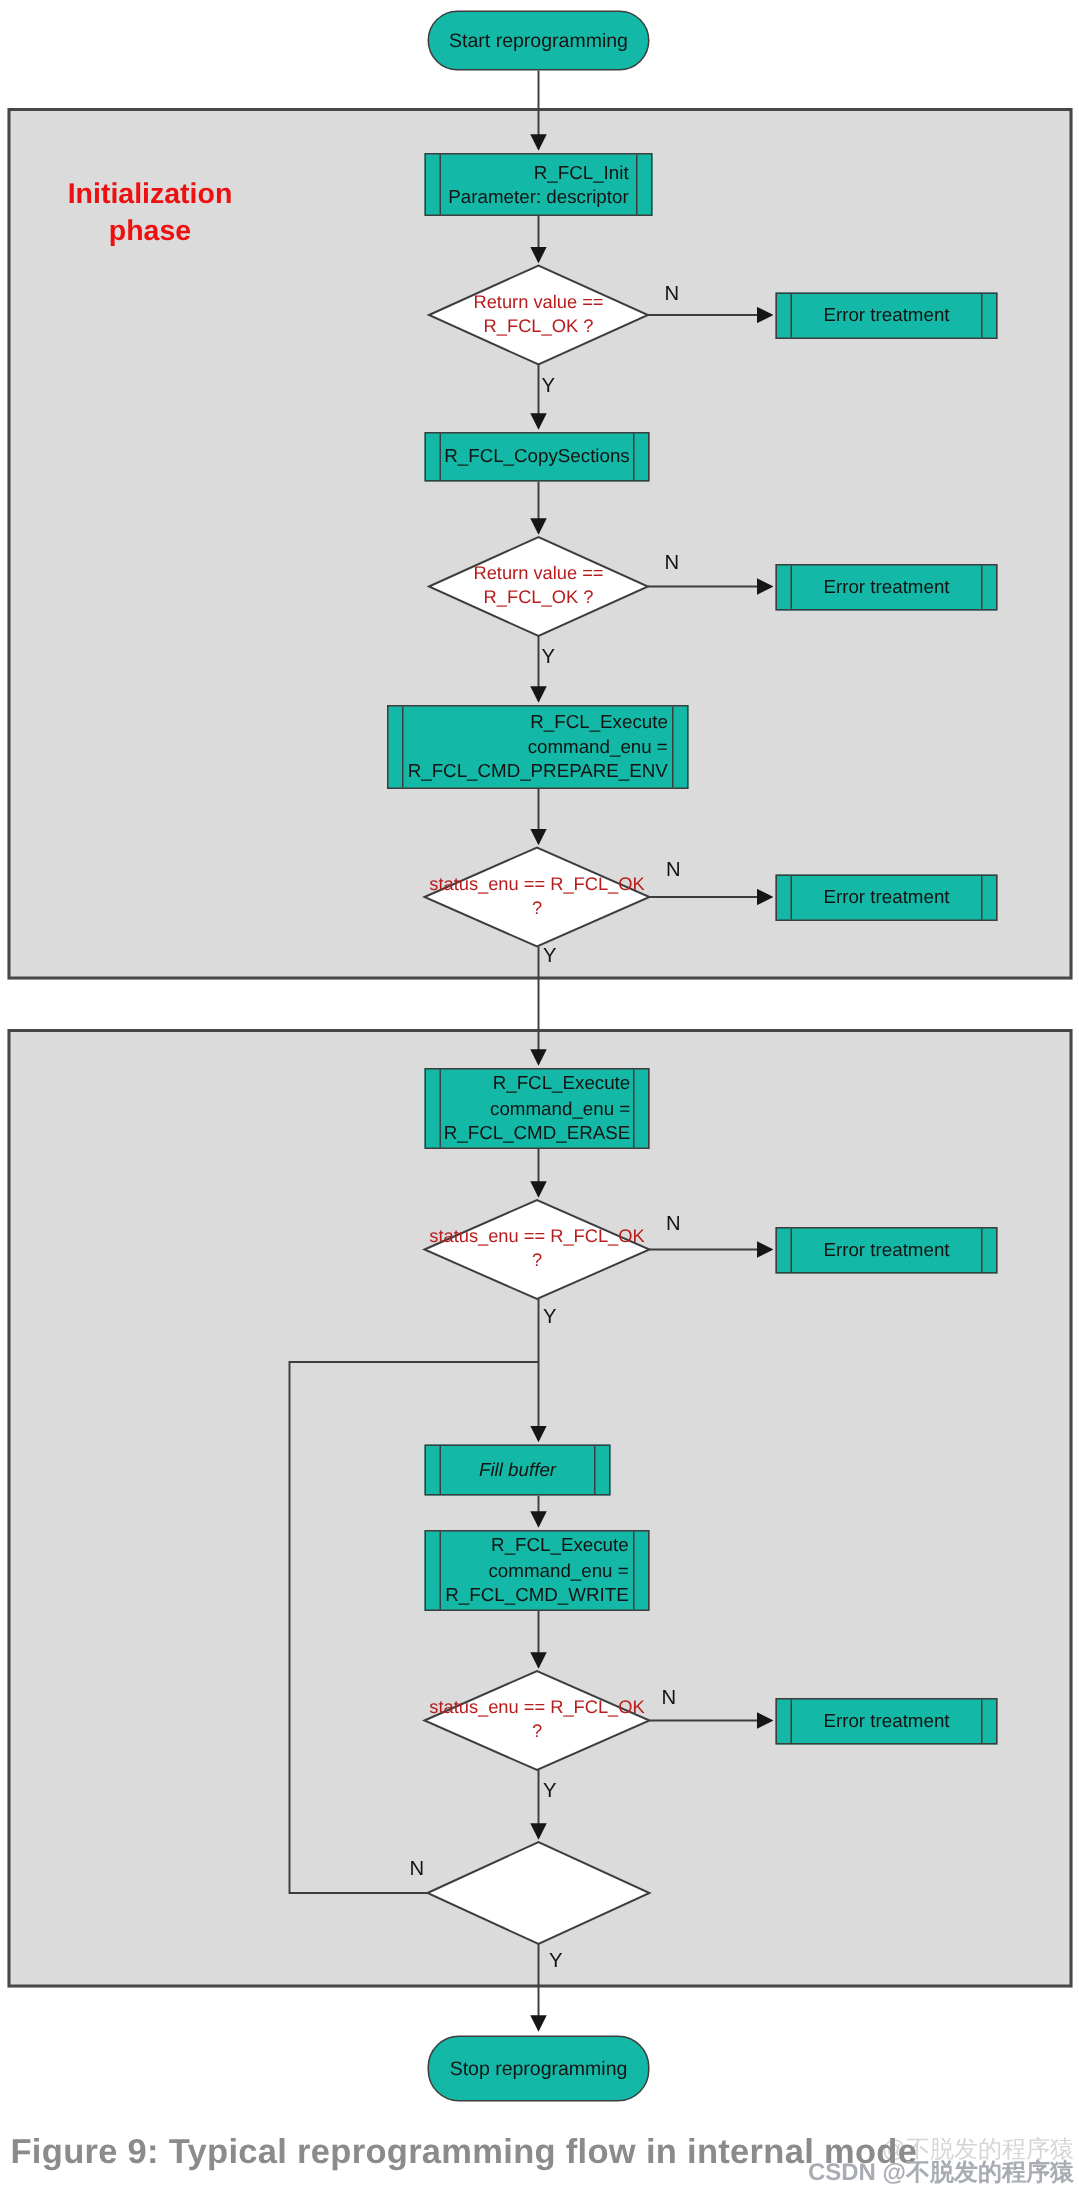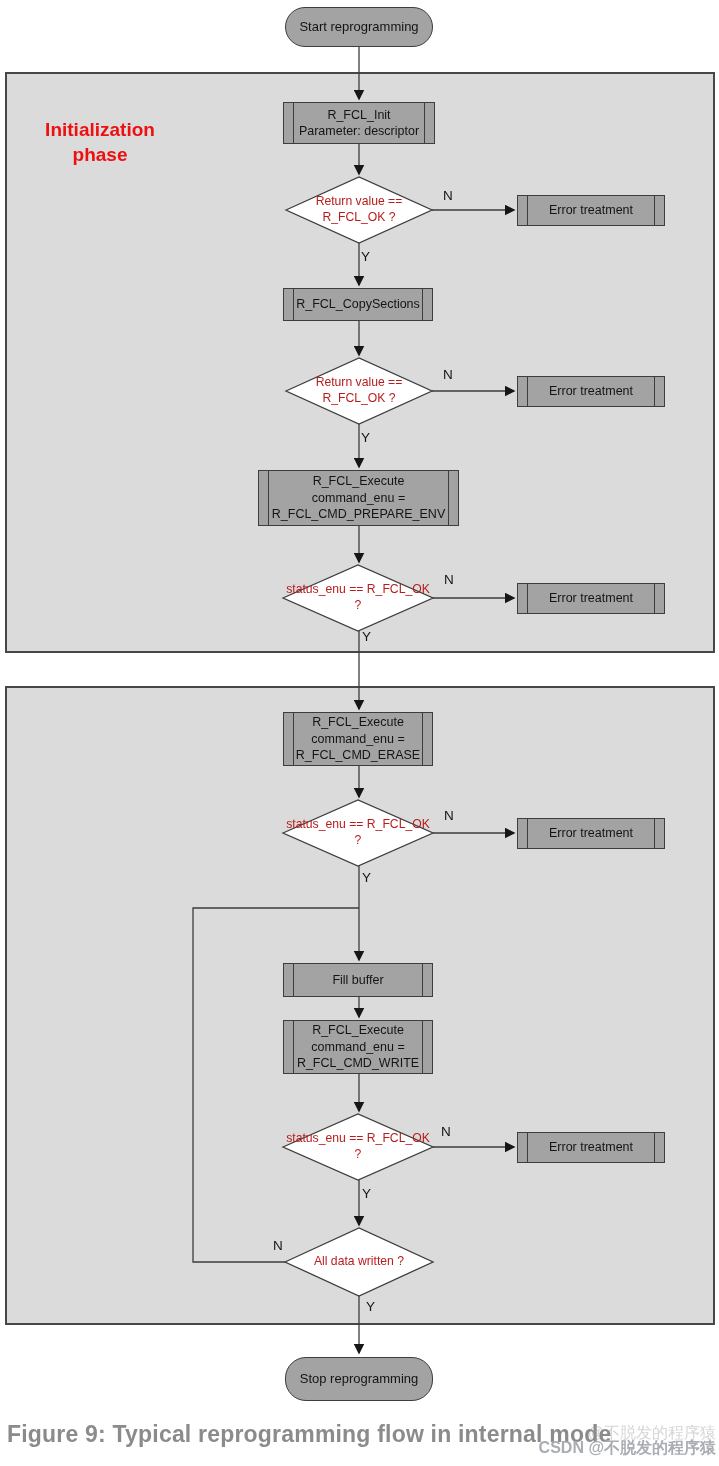--- a/index.html
+++ b/index.html
@@ -7,22 +7,22 @@
     position:relative;width:719px;height:1466px;background:#ffffff;overflow:hidden;
     font-family:"Liberation Sans",sans-serif;
   }
   .region{position:absolute;background:#dbdbdb;border:2px solid #474747;box-sizing:border-box;}
   .region-label{
     position:absolute;color:#ee1010;font-weight:bold;font-size:19px;line-height:1.3;
     text-align:center;white-space:pre-line;padding-left:36px;
   }
   .wires{position:absolute;left:0;top:0;width:719px;height:1466px;}
   .node{
-    position:absolute;background:#a3a3a3;border:1.3px solid #3d3d3d;box-sizing:border-box;
-    display:flex;align-items:center;justify-content:center;text-align:center;
+    position:absolute;background:#14b8a6;border:1.3px solid #3d3d3d;box-sizing:border-box;
+    display:flex;align-items:center;justify-content:center;text-align:right;
     font-size:12.5px;line-height:1.32;color:#141414;white-space:pre-line;
   }
   .proc::before,.proc::after{
     content:"";position:absolute;top:0;bottom:0;width:1.3px;background:#3d3d3d;
   }
   .proc::before{left:9px;}
   .proc::after{right:9px;}
   .terminal{border-radius:21px;font-size:13px;}
   .dlabel{
     position:absolute;display:flex;align-items:center;justify-content:center;
@@ -89,42 +89,41 @@
 
   <div class="node proc" style="left:283px;top:288px;width:150px;height:33px;">R_FCL_CopySections</div>
   <div class="node proc" style="left:283px;top:102px;width:152px;height:42px;">R_FCL_Init
 Parameter: descriptor</div>
   <div class="node proc" style="left:258px;top:470px;width:201px;height:56px;">R_FCL_Execute
 command_enu =
 R_FCL_CMD_PREPARE_ENV</div>
   <div class="node proc" style="left:283px;top:712px;width:150px;height:54px;">R_FCL_Execute
 command_enu =
 R_FCL_CMD_ERASE</div>
-  <div class="node proc" style="left:283px;top:963px;width:150px;height:34px;">Fill buffer</div>
+  <div class="node proc" style="left:283px;top:963px;width:124px;height:34px;font-style:italic;">Fill buffer</div>
   <div class="node proc" style="left:283px;top:1020px;width:150px;height:54px;">R_FCL_Execute
 command_enu =
 R_FCL_CMD_WRITE</div>
 
   <div class="node proc" style="left:517px;top:195px;width:148px;height:31px;">Error treatment</div>
   <div class="node proc" style="left:517px;top:376px;width:148px;height:31px;">Error treatment</div>
   <div class="node proc" style="left:517px;top:583px;width:148px;height:31px;">Error treatment</div>
   <div class="node proc" style="left:517px;top:818px;width:148px;height:31px;">Error treatment</div>
   <div class="node proc" style="left:517px;top:1132px;width:148px;height:31px;">Error treatment</div>
 
   <div class="dlabel" style="left:292px;top:186px;width:134px;height:48px;">Return value ==
 R_FCL_OK ?</div>
   <div class="dlabel" style="left:292px;top:367px;width:134px;height:48px;">Return value ==
 R_FCL_OK ?</div>
   <div class="dlabel" style="left:278px;top:574px;width:160px;height:48px;">status_enu == R_FCL_OK
 ?</div>
   <div class="dlabel" style="left:278px;top:809px;width:160px;height:48px;">status_enu == R_FCL_OK
 ?</div>
   <div class="dlabel" style="left:278px;top:1123px;width:160px;height:48px;">status_enu == R_FCL_OK
 ?</div>
-  <div class="dlabel" style="left:296px;top:1240px;width:126px;height:44px;">All data written ?</div>
 
   <div class="elabel" style="left:443px;top:188px;">N</div>
   <div class="elabel" style="left:361px;top:249px;">Y</div>
   <div class="elabel" style="left:443px;top:367px;">N</div>
   <div class="elabel" style="left:361px;top:430px;">Y</div>
   <div class="elabel" style="left:444px;top:572px;">N</div>
   <div class="elabel" style="left:362px;top:629px;">Y</div>
   <div class="elabel" style="left:444px;top:808px;">N</div>
   <div class="elabel" style="left:362px;top:870px;">Y</div>
   <div class="elabel" style="left:441px;top:1124px;">N</div>

